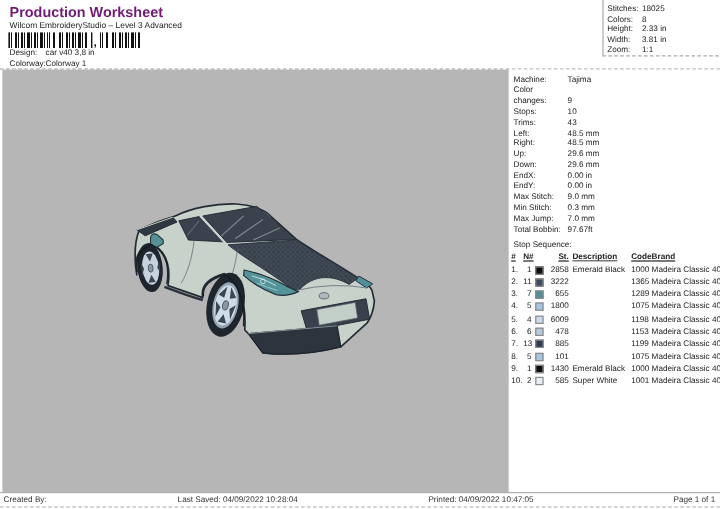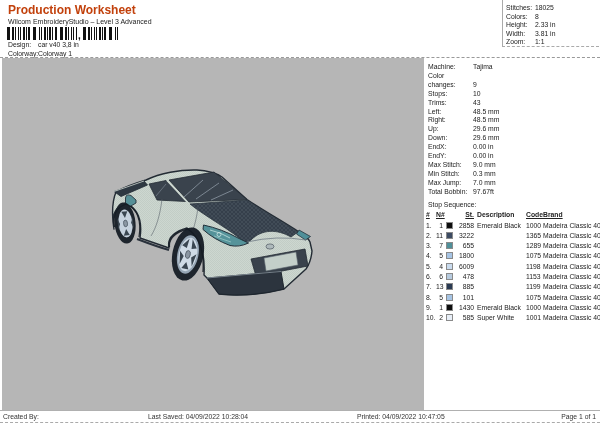--- a/index.html
+++ b/index.html
@@ -2,21 +2,21 @@
 <html><head>
 <meta charset="utf-8">
 <style>
   html,body{margin:0;padding:0;background:#ffffff;}
   .page{position:relative;width:600px;height:424px;background:#ffffff;overflow:hidden;
         font-family:"Liberation Sans","DejaVu Sans",sans-serif;color:#1a1a1a;
         -webkit-font-smoothing:antialiased;}
   
   .header{position:absolute;left:0;top:0;width:600px;height:57px;background:#fff;
           border-bottom:1px dashed #999;}
-  .title{position:absolute;left:8px;top:3px;font-size:12px;font-weight:bold;color:#c2410c;}
+  .title{position:absolute;left:8px;top:3px;font-size:12px;font-weight:bold;color:#701a75;}
   .subtitle{position:absolute;left:8px;top:18px;font-size:7px;color:#222;}
   .barcode-row{position:absolute;left:7px;top:27px;height:13px;display:flex;align-items:flex-end;}
   .barcode{height:13px;background:repeating-linear-gradient(90deg,
       #111 0px,#111 1.5px,#fff 1.5px,#fff 2.4px,
       #111 2.4px,#111 3.1px,#fff 3.1px,#fff 5.2px,
       #111 5.2px,#111 7.4px,#fff 7.4px,#fff 8.3px,
       #111 8.3px,#111 9px,#fff 9px,#fff 10.6px);}
   .barcode.a{width:70px;}
   .barcode.b{width:36px;margin-left:2px;}
   .barcode-comma{font-size:10px;font-weight:bold;line-height:8px;margin-left:1px;}

